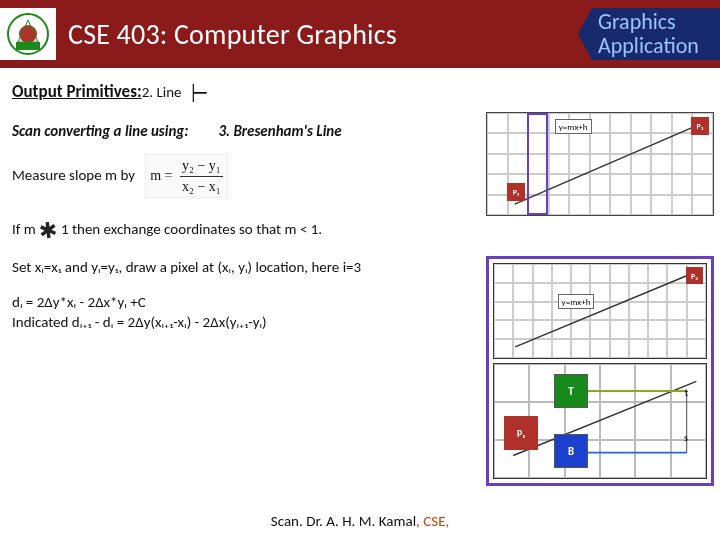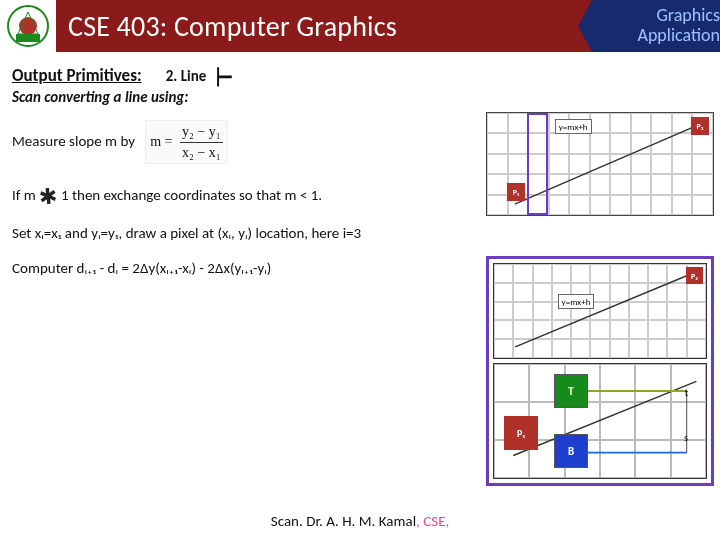--- a/index.html
+++ b/index.html
@@ -6,21 +6,21 @@
   body {
     width: 720px;
     height: 540px;
     font-family: Calibri, Arial, sans-serif;
     background: #fff;
     position: relative;
     overflow: hidden;
   }
   .topbar {
     display: flex;
-    height: 52px;
+    height: 68px;
     background: #8b1a1a;
     color: #fff;
     align-items: center;
   }
   .logo {
     width: 56px;
     height: 52px;
     background: #fff;
     display: flex;
     align-items: center;
@@ -38,51 +38,49 @@
   }
   .top-tag {
     width: 128px;
     background: #172a6e;
     color: #9cc3ff;
     height: 52px;
     display: flex;
     flex-direction: column;
     justify-content: center;
     padding-left: 6px;
-    font-size: 18px;
+    font-size: 22px;
     line-height: 1.1;
     position: relative;
-    text-align: right;
   }
   .top-tag::before {
     content: "";
     position: absolute;
     left: -14px; top: 0;
     border-top: 26px solid transparent;
     border-bottom: 26px solid transparent;
     border-right: 14px solid #172a6e;
   }
   .content {
     padding: 10px 12px 0 12px;
     font-size: 15px;
     color: #111;
   }
   .row1 {
     display: flex;
-    gap: 24px;
     align-items: baseline;
-    margin-bottom: 2px;
+    margin-bottom: 20px;
   }
   .section-head {
     font-weight: 700;
     text-decoration: underline;
     font-size: 17px;
   }
   .sub-head {
-    font-weight: 700;
+    font-weight: 400;
     font-size: 15px;
   }
   .brace {
     font-size: 20px;
     margin-left: 6px;
     display: inline-block;
     transform: scaleY(1.3);
     position: relative;
     top: 3px;
   }
@@ -242,21 +240,21 @@
   .fig2 .inner2 svg { position:absolute; inset:0; }
 
   .footer {
     position: absolute;
     left: 50%;
     bottom: 10px;
     transform: translateX(-50%);
     font-size: 15px;
     color: #111;
   }
-  .footer .red { color: #ec4899; }
+  .footer .red { color: #c2410c; }
 </style>
 </head>
 <body>
 
 <div class="topbar">
   <div class="logo">
     <svg width="44" height="44" viewBox="0 0 44 44">
       <circle cx="22" cy="22" r="20" fill="#fff" stroke="#1a8a1a" stroke-width="2"></circle>
       <circle cx="22" cy="22" r="9" fill="#b0302a"></circle>
       <path d="M12 30 L22 8 L32 30 Z" fill="none" stroke="#1a8a1a" stroke-width="1"></path>
@@ -274,20 +272,21 @@
   <div class="row1">
     <span class="section-head">Output Primitives:</span>
     <span class="sub-head">
       <span>2. Line</span>
       <span class="brace">⊢</span>
     </span>
   </div>
 
   <div class="rowline">
     <span class="italic">Scan converting a line using:</span>
+    <span class="algo-name">3. Bresenham's Line</span>
   </div>
 
   <div class="para">
     <span>Measure slope m by</span>
     &nbsp;
     <span class="frac">
       <span style="display:inline-block;vertical-align:middle;margin-right:4px;">m =</span>
       <span style="display:inline-block;vertical-align:middle;">
         <div class="num">y₂ − y₁</div>
         <div class="den">x₂ − x₁</div>
@@ -297,21 +296,22 @@
 
   <div class="para">
     <span>If m</span>
     <span class="hand-star">✱</span>
     <span> 1  then exchange coordinates so that m &lt; 1.</span>
   </div>
 
   <div class="para">Set xᵢ=x₁ and yᵢ=y₁, draw a pixel at (xᵢ, yᵢ) location, here i=3</div>
 
   <div class="para" style="line-height:1.35;">
-    <div>Computer dᵢ₊₁ - dᵢ  = 2Δy(xᵢ₊₁-xᵢ) - 2Δx(yᵢ₊₁-yᵢ)</div>
+    <div>dᵢ = 2Δy*xᵢ - 2Δx*yᵢ +C</div>
+    <div>Indicated dᵢ₊₁ - dᵢ  = 2Δy(xᵢ₊₁-xᵢ) - 2Δx(yᵢ₊₁-yᵢ)</div>
   </div>
 </div>
 
 <div class="fig1">
   <div class="grid">
       <div></div>
       <div></div>
       <div></div>
       <div></div>
       <div></div>

